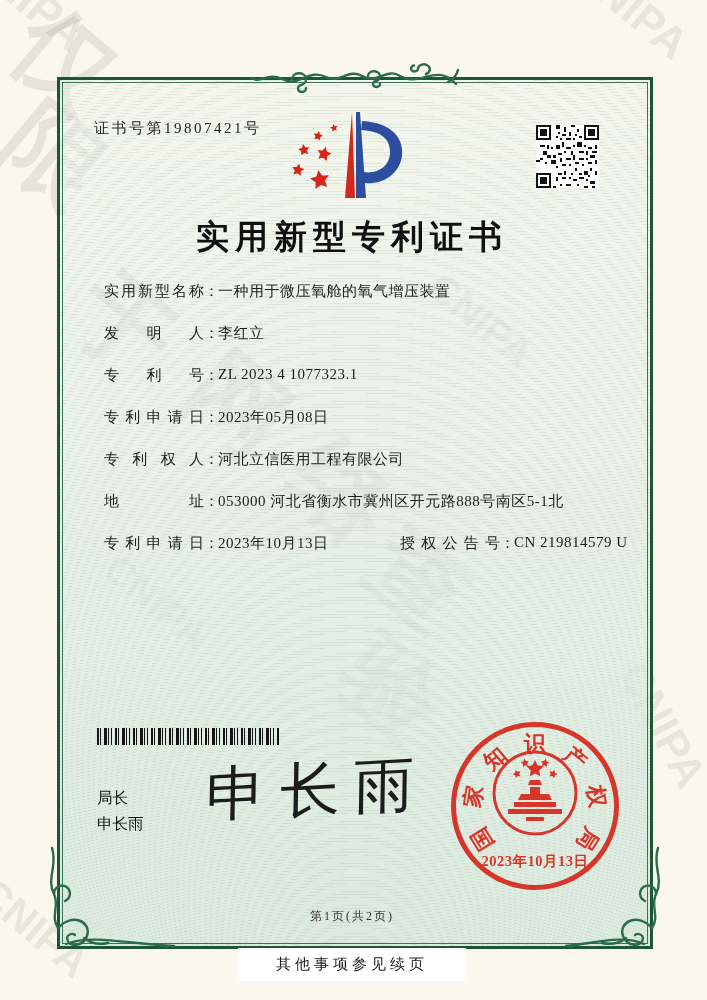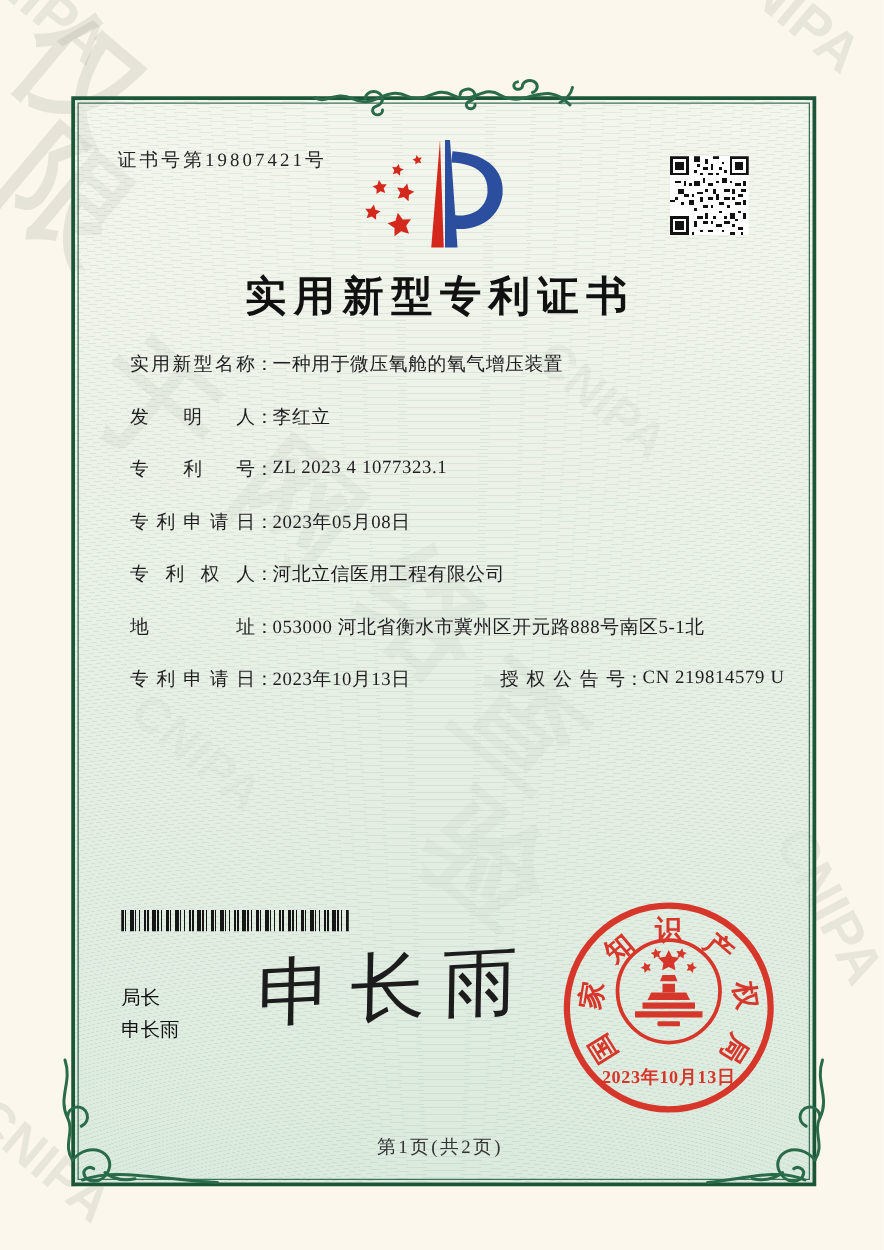--- a/index.html
+++ b/index.html
@@ -83,21 +83,21 @@
   .seal-char.s0{transform:rotate(-122deg) translateY(-62px);}
   .seal-char.s1{transform:rotate(-81deg)  translateY(-62px);}
   .seal-char.s2{transform:rotate(-40deg)  translateY(-62px);}
   .seal-char.s3{transform:rotate(0deg)    translateY(-62px);}
   .seal-char.s4{transform:rotate(40deg)   translateY(-62px);}
   .seal-char.s5{transform:rotate(81deg)   translateY(-62px);}
   .seal-char.s6{transform:rotate(122deg)  translateY(-62px);}
   .seal-emblem{position:absolute;left:39px;top:26px;}
   .seal-date{position:absolute;left:0;right:0;bottom:19px;text-align:center;font-size:14.5px;color:#d7281c;letter-spacing:0.5px;font-weight:bold;}
   
-  .page-number{position:absolute;left:57px;top:908px;width:590px;text-align:center;font-size:15px;letter-spacing:2px;color:#333;}
+  .page-number{position:absolute;left:57px;top:908px;width:590px;text-align:center;font-size:12px;letter-spacing:2px;color:#333;}
   .footer-note-wrap{position:absolute;left:57px;top:948px;width:590px;text-align:center;}
   .footer-note{display:inline-block;background:#ffffff;padding:7px 38px;font-size:15px;letter-spacing:4px;color:#1b1b1b;}
   .green{stroke:#2a6b4a;fill:none;stroke-width:2.4;stroke-linecap:round;}
 </style>
 </head>
 <body>
 
 <div class="page">
 
   <div>
@@ -315,14 +315,17 @@
         <rect x="24" y="54" width="42" height="5"></rect>
         <rect x="18" y="61" width="54" height="5"></rect>
         <rect x="36" y="69" width="18" height="4" rx="1"></rect>
       </g>
     </svg>
     <div class="seal-date">2023年10月13日</div>
   </div>
 
   <div class="page-number">第1页(共2页)</div>
 
+  <div class="footer-note-wrap">
+    <span class="footer-note">其他事项参见续页</span>
+  </div>
 
 </div>
 
 </body></html>

